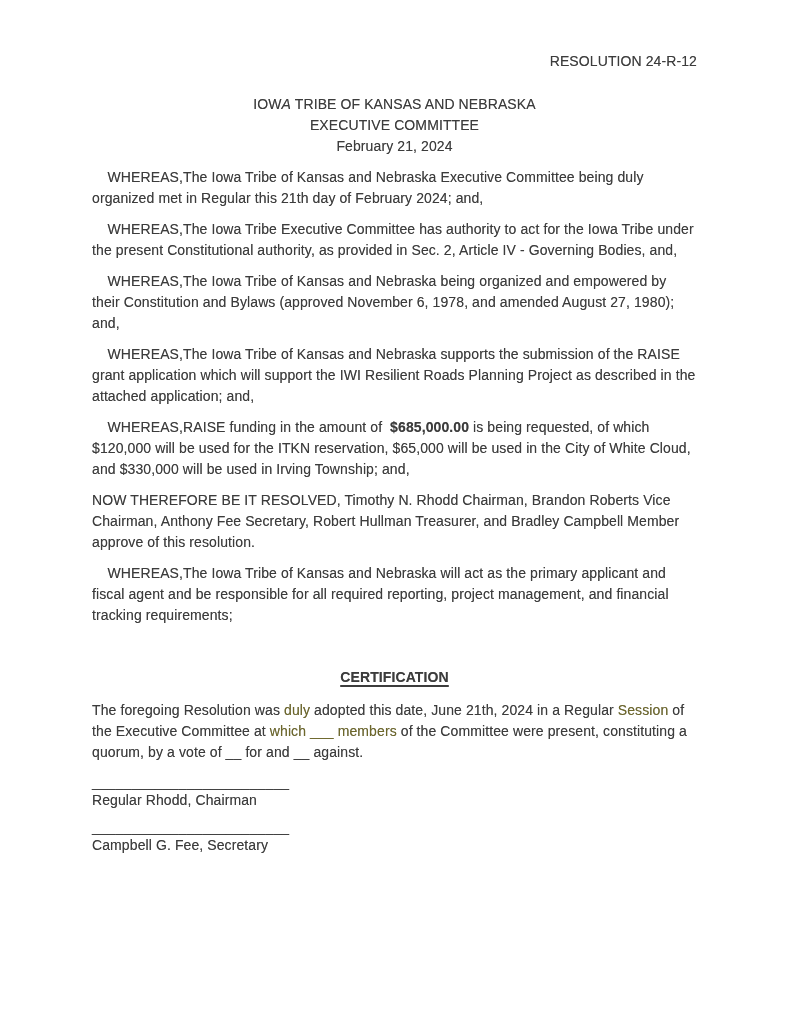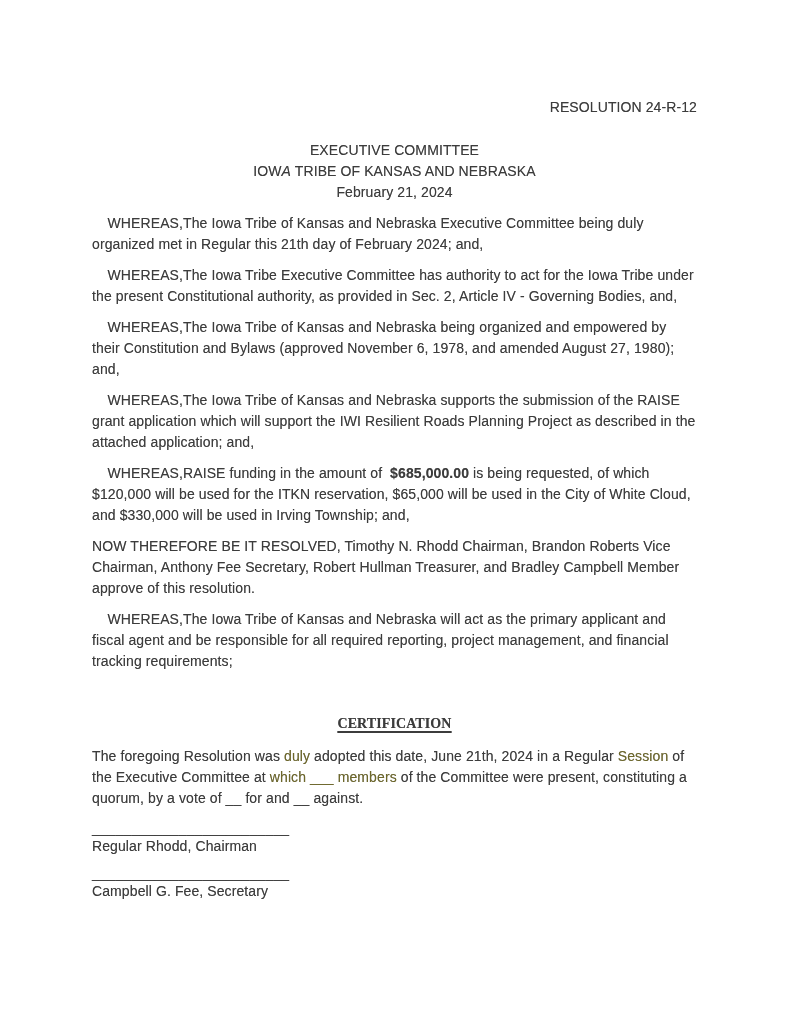--- a/index.html
+++ b/index.html
@@ -2,21 +2,21 @@
 <html style="--hl: #6e682a; --ink: #3c3c3c;"><head>
 <meta charset="utf-8">
 <style>
   html, body { margin: 0; padding: 0; background: #ffffff; }
   .page {
     position: relative;
     width: 791px;
     height: 956px;
     background: #ffffff;
     box-sizing: border-box;
-    padding: 97px 94px 0 92px;
+    padding: 51px 94px 0 92px;
     font-family: "Liberation Sans", "DejaVu Sans", sans-serif;
     font-size: 14px;
     line-height: 21px;
     color: var(--ink, #3c3c3c);
     letter-spacing: 0.1px;
     overflow: hidden;
     text-shadow: 0 0 0.5px rgba(70,70,70,0.55);
   }
   .res-num {
     text-align: right;
@@ -29,41 +29,40 @@
   .title-line { line-height: 21px; }
   .it { font-style: italic; }
   p.para { margin: 0 0 10px 0; }
   .wlabel { display: inline-block; width: 91px; text-align: right; }
   .amount { font-weight: bold; }
   .hl { color: var(--hl, #6e682a); }
   .cert-heading {
     text-align: center;
     font-weight: bold;
     margin: 41px 0 12px 0;
-    font-family: Liberation Serif, serif;
   }
   .cert-heading .underlined {
     text-decoration: underline;
     text-decoration-thickness: 1.5px;
     text-underline-offset: 3px;
   }
   .sig-block { margin-top: 3px; }
   .sig-line { line-height: 18px; white-space: nowrap; }
   .sig-name { line-height: 18px; margin-bottom: 9px; }
 </style>
 </head>
 <body>
 
 <div class="page">
 
   <div class="res-num">RESOLUTION 24-R-12</div>
 
   <div class="title-block">
+    <div class="title-line"><span>IOW</span><span class="it">A</span><span> TRIBE OF KANSAS AND NEBRASKA</span></div>
     <div class="title-line">EXECUTIVE COMMITTEE</div>
-    <div class="title-line"><span>IOW</span><span class="it">A</span><span> TRIBE OF KANSAS AND NEBRASKA</span></div>
     <div class="title-line">February 21, 2024</div>
   </div>
 
   <p class="para"><span class="wlabel">WHEREAS,</span><span>The Iowa Tribe of Kansas and Nebraska Executive Committee being duly organized met in Regular this 21th day of February 2024; and,</span></p>
 
   <p class="para"><span class="wlabel">WHEREAS,</span><span>The Iowa Tribe Executive Committee has authority to act for the Iowa Tribe under the present Constitutional authority, as provided in Sec. 2, Article IV - Governing Bodies, and,</span></p>
 
   <p class="para"><span class="wlabel">WHEREAS,</span><span>The Iowa Tribe of Kansas and Nebraska being organized and empowered by their Constitution and Bylaws (approved November 6, 1978, and amended August 27, 1980); and,</span></p>
 
   <p class="para"><span class="wlabel">WHEREAS,</span><span>The Iowa Tribe of Kansas and Nebraska supports the submission of the RAISE grant application which will support the IWI Resilient Roads Planning Project as described in the attached application; and,</span></p>

